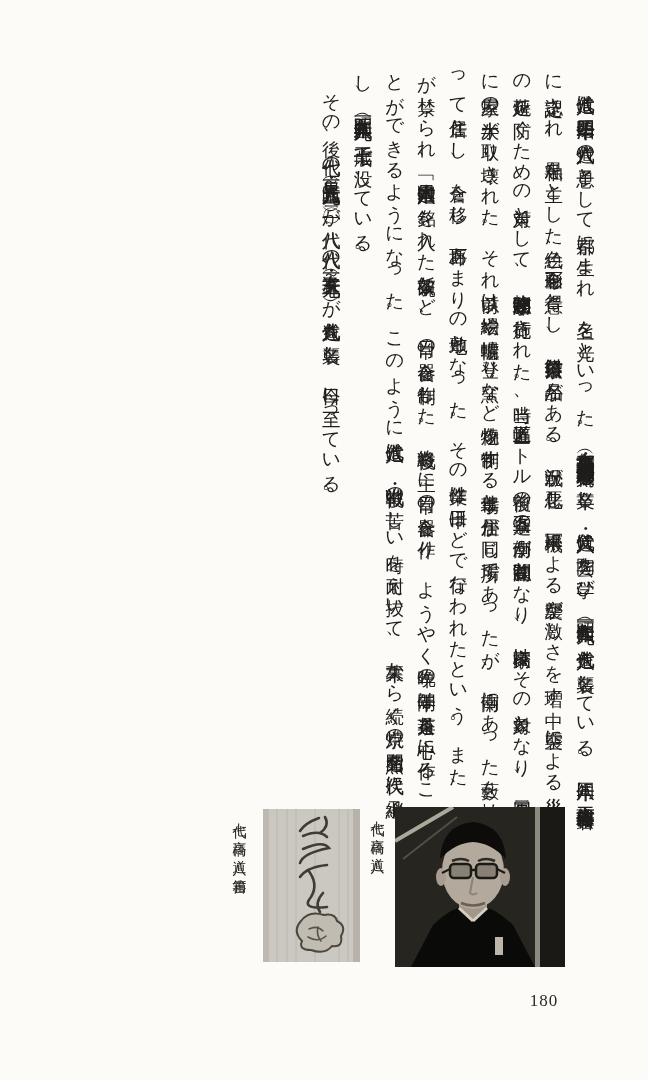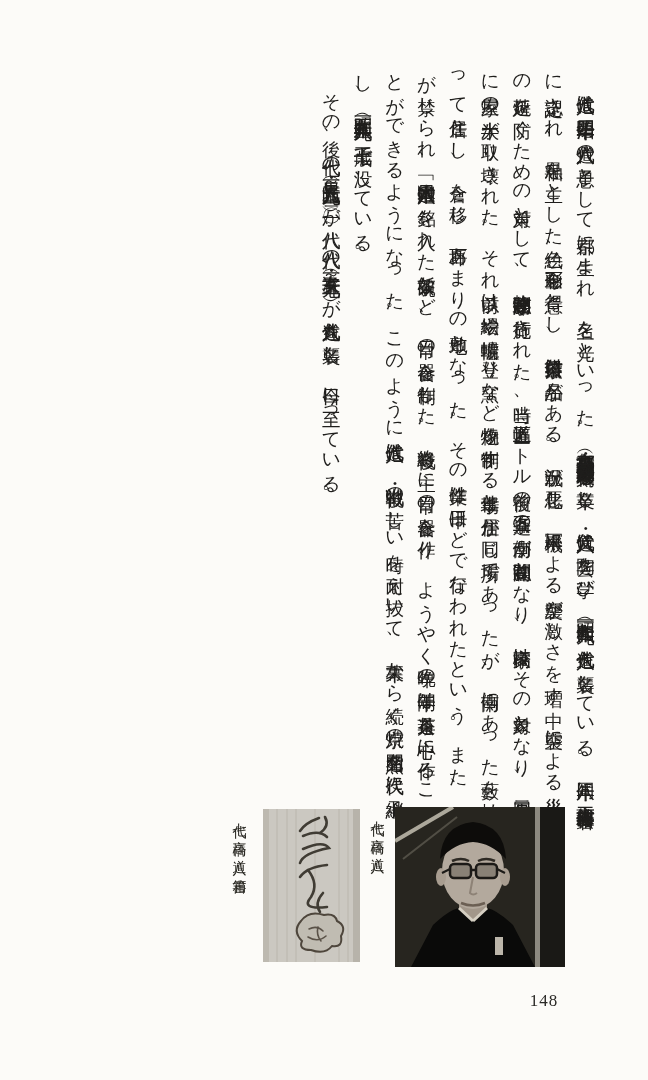--- a/index.html
+++ b/index.html
@@ -125,15 +125,15 @@
       <path d="M38,112 q-9,10 1,20 q-4,9 9,9 q14,5 21,-4 q11,2 9,-10 q6,-10 -4,-15 q-2,-8 -13,-6 q-15,-5 -23,6 z" fill="#c0bcb2" stroke="#4e463c" stroke-width="2"></path>
       <g stroke="#5a5248" stroke-width="1.6" fill="none" stroke-linecap="round">
         <path d="M46,120 q8,-4 14,2"></path>
         <path d="M45,128 q10,6 18,-1"></path>
         <path d="M55,118 q-2,8 3,14"></path>
       </g>
     </svg>
   </figure>
   <div class="fig-caption box-caption">七代　高橋　道八　箱書</div>
 
-  <div class="page-number">148</div>
+  <div class="page-number">180</div>
 
 </div>
 
 </body></html>

